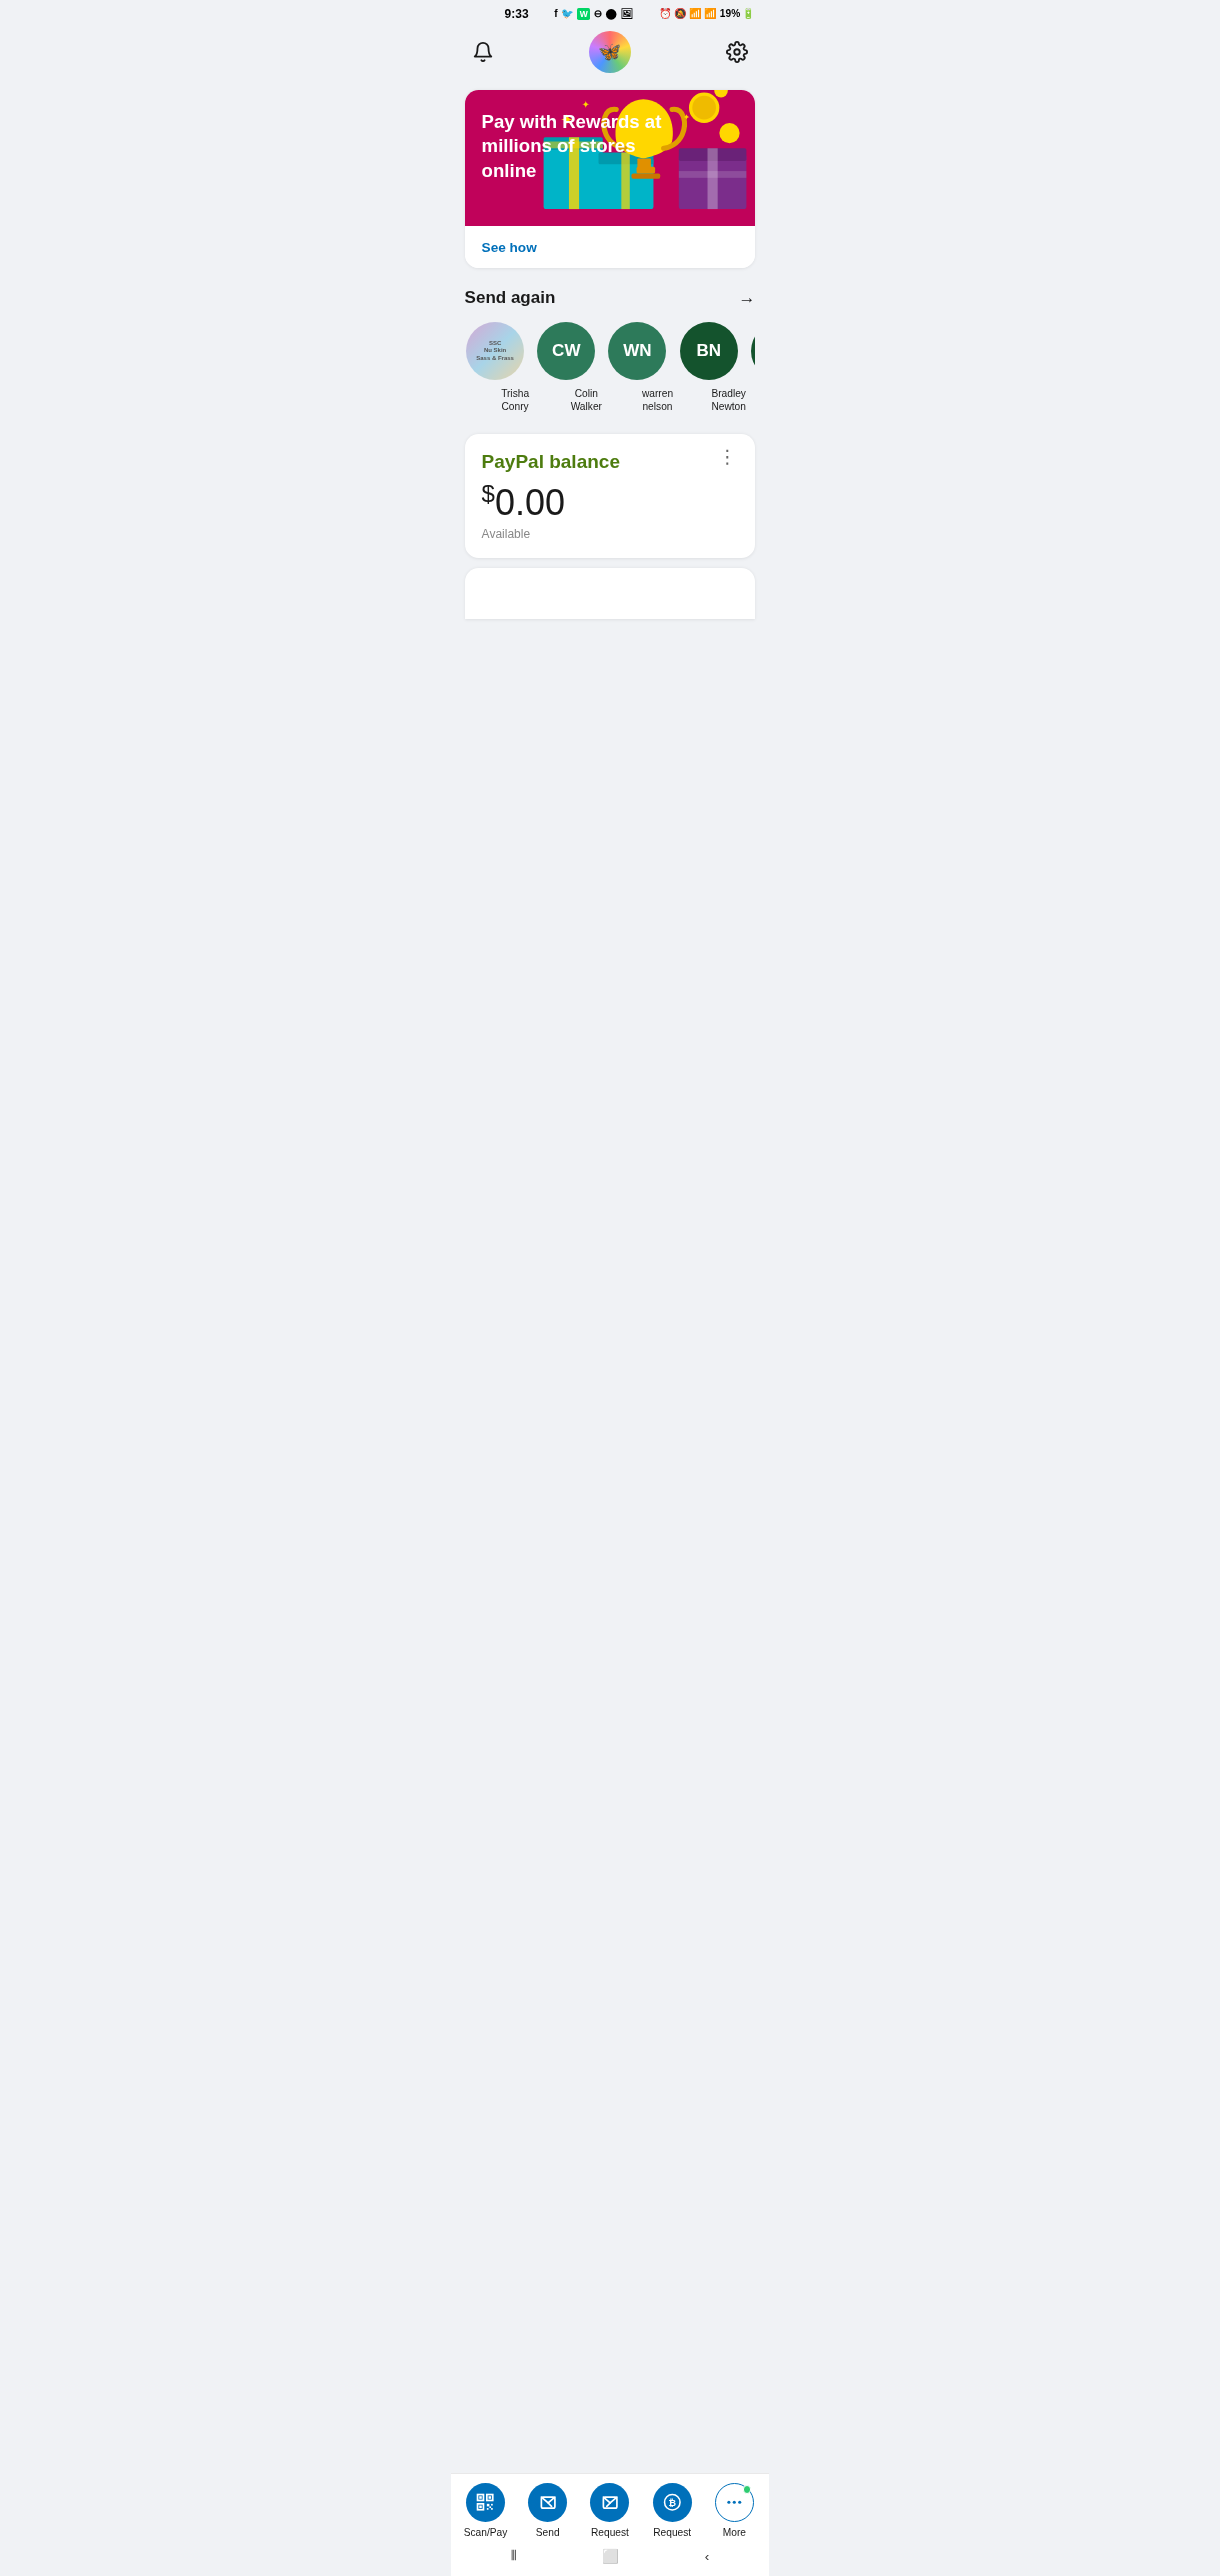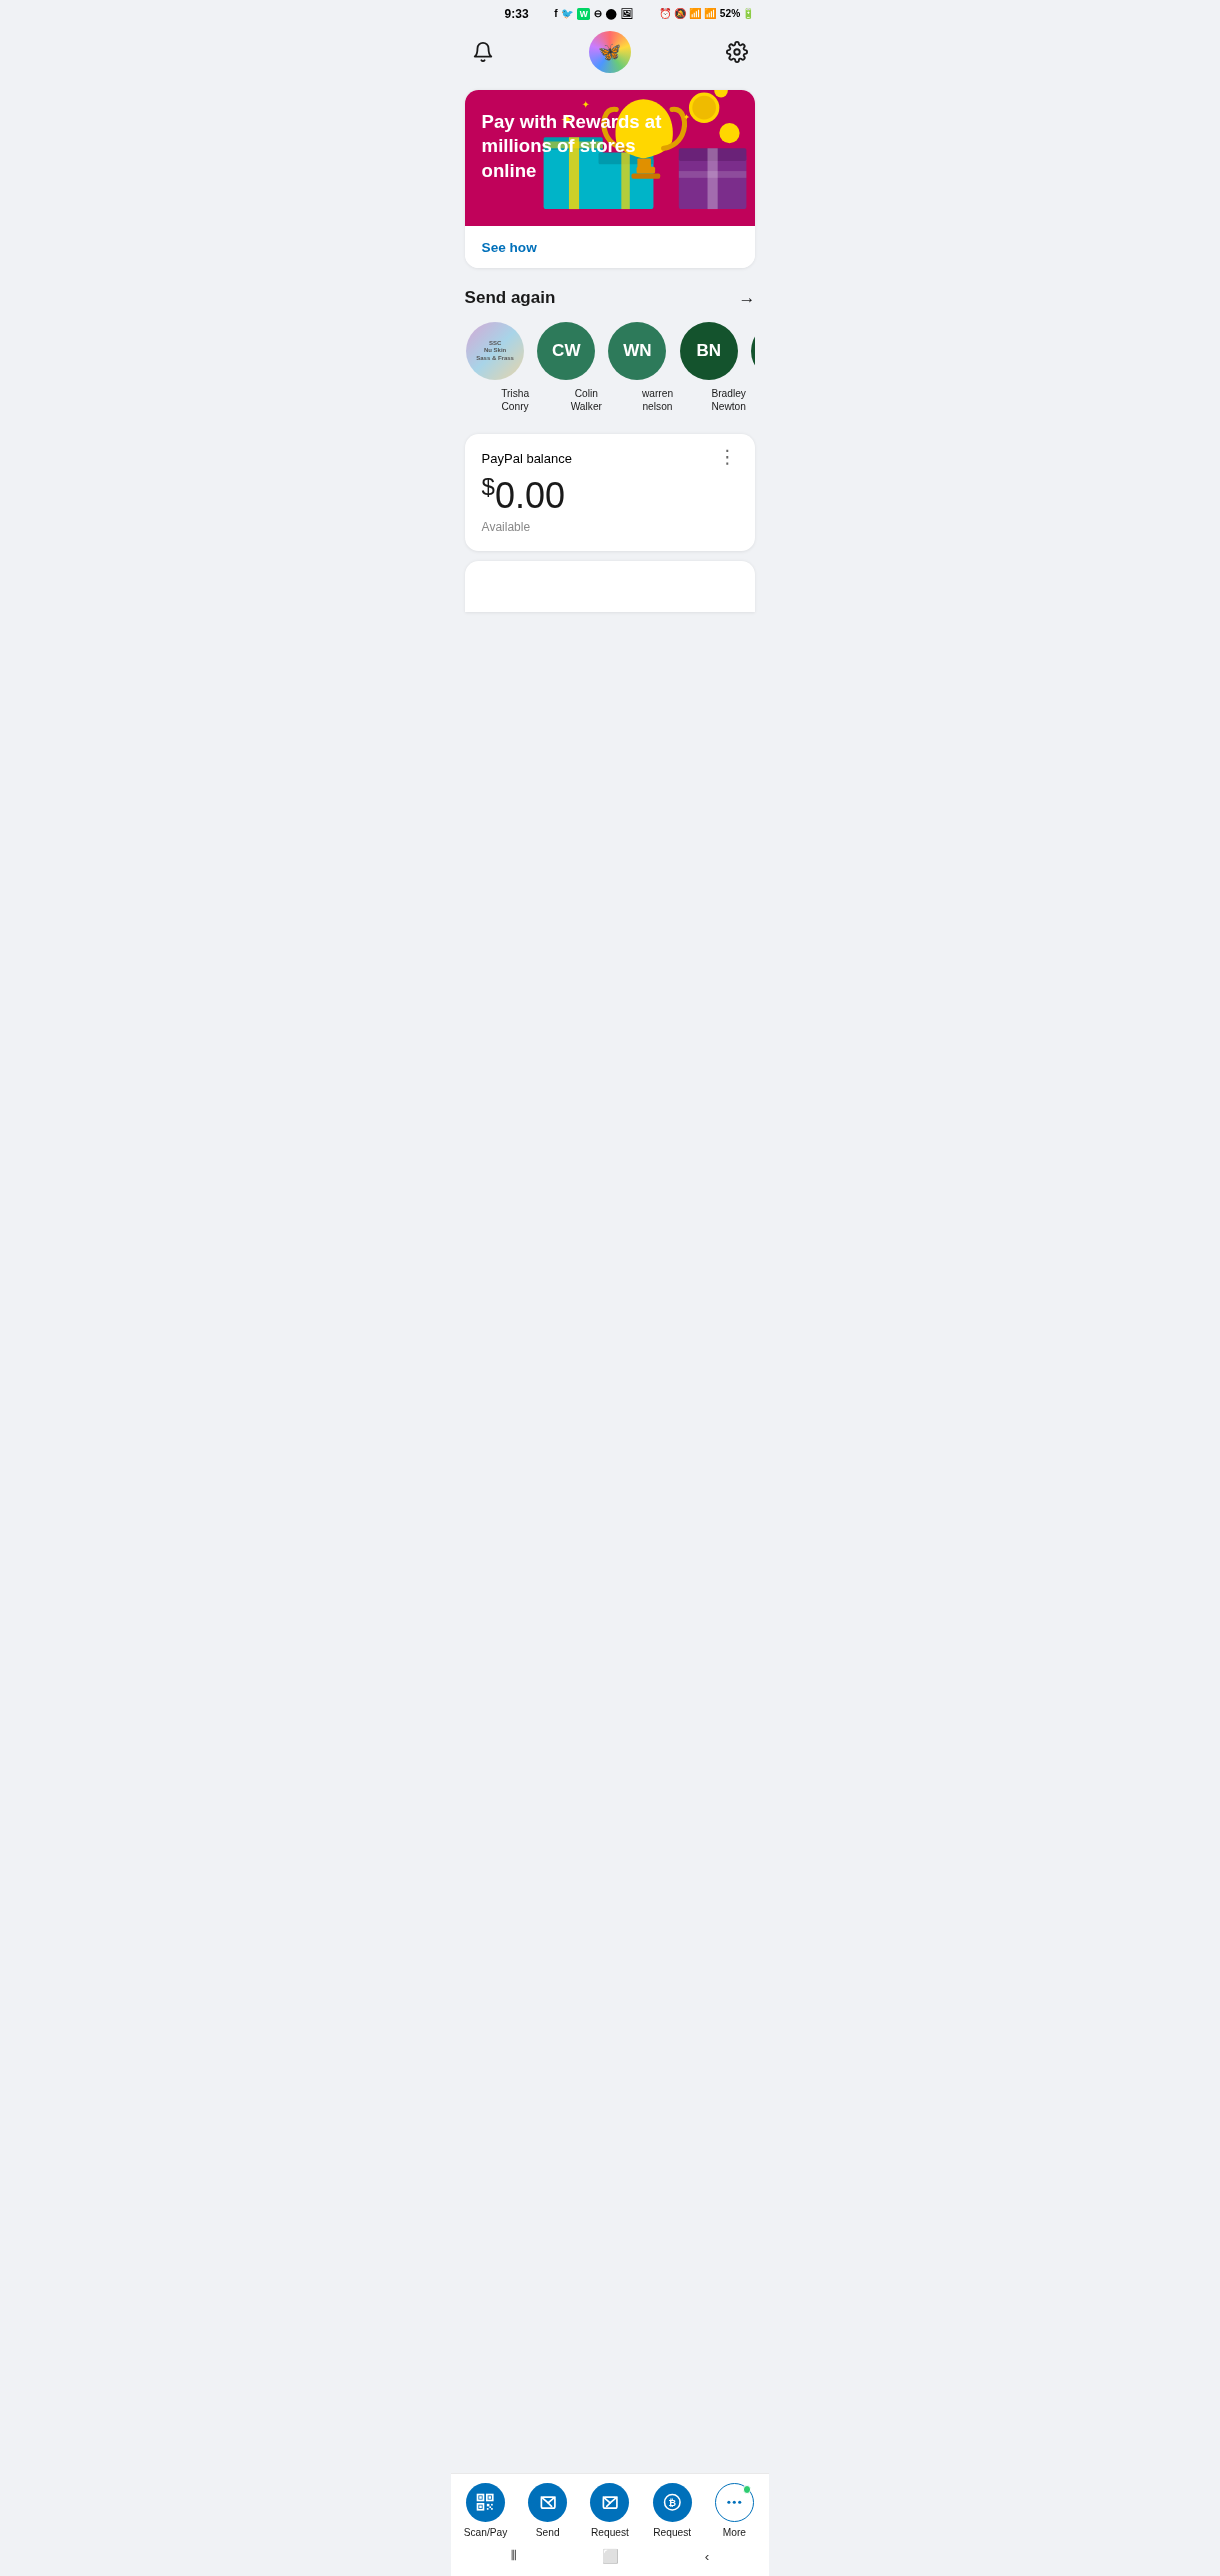--- a/index.html
+++ b/index.html
@@ -166,23 +166,23 @@
       box-shadow: 0 0.8px 3.4px rgba(0,0,0,0.08);
       margin-bottom: 10.2px;
     }
     .balance-header {
       display: flex;
       align-items: flex-start;
       justify-content: space-between;
       margin-bottom: 6.8px;
     }
     .balance-title {
-      font-size: 13px;
-      font-weight: 400;
-      color: #000000;
+      font-size: 19px;
+      font-weight: 700;
+      color: #4d7c0f;
     }
     .three-dots {
       font-size: 18.6px;
       color: #666;
       letter-spacing: 1.7px;
       cursor: pointer;
       line-height: 0.6;
     }
     .balance-amount {
       font-size: 36px;
@@ -306,21 +306,21 @@
     <span style="font-size:8.5px;background:#00d564;color:white;padding:0.8px 2.5px;border-radius:1.7px;font-weight:700;">W</span>
     <span>⊖</span>
     <span>⬤</span>
     <span>🖼</span>
   </div>
   <div class="status-right">
     <span>⏰</span>
     <span>🔕</span>
     <span>📶</span>
     <span>📶</span>
-    <span>52%</span>
+    <span>19%</span>
     <span>🔋</span>
   </div>
 </div>
 
 <div class="header">
   <div class="header-icon bell-icon">
     <svg viewBox="0 0 24 24" fill="none" stroke="#1a1a1a" stroke-width="2" stroke-linecap="round" stroke-linejoin="round">
       <path d="M18 8A6 6 0 0 0 6 8c0 7-3 9-3 9h18s-3-2-3-9"></path>
       <path d="M13.73 21a2 2 0 0 1-3.46 0"></path>
     </svg>

